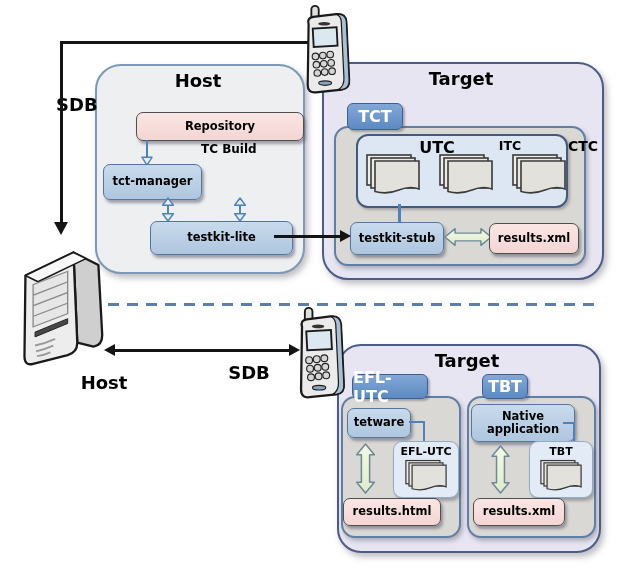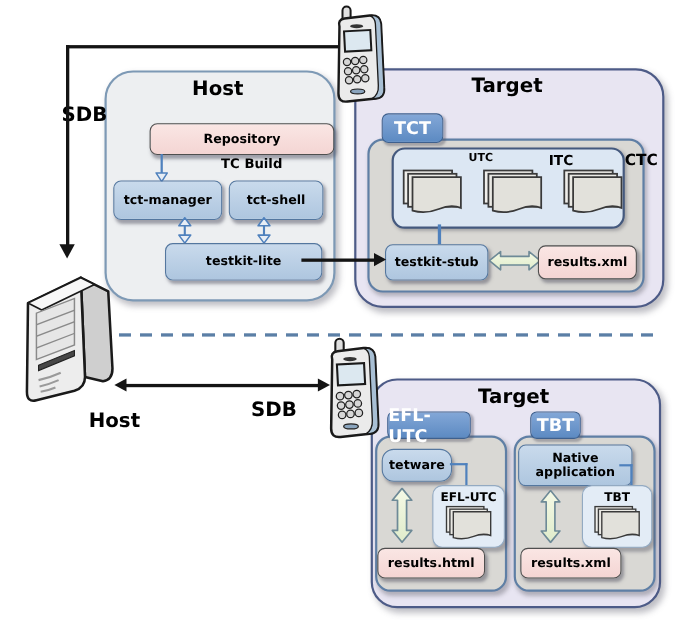--- a/index.html
+++ b/index.html
@@ -116,41 +116,40 @@
   <div class="abs title" style="left:95px;top:70px;width:206px;">Host</div>
 
   <div class="abs node node-pink" style="left:136px;top:112px;width:166px;height:27px;text-align:center;">Repository</div>
 
   <svg class="abs" style="left:140px;top:140px;z-index:3;" width="14" height="26">
       <use href="#sym-blue-down"></use>
     </svg>
   <div class="abs lbl" style="left:157px;top:142px;font-size:12px;">TC Build</div>
 
   <div class="abs node node-blue" style="left:103px;top:164px;width:97px;height:34px;">tct-manager</div>
-  <div class="abs node node-blue" style="left:208px;top:164px;width:84px;height:34px;">tct-shell</div>
 
   <svg class="abs" style="left:157px;top:197px;z-index:3;" width="22" height="25">
       <use href="#sym-blue-varrow"></use>
     </svg>
   <svg class="abs" style="left:229px;top:197px;z-index:3;" width="22" height="25">
       <use href="#sym-blue-varrow"></use>
     </svg>
 
   <div class="abs node node-blue" style="left:150px;top:221px;width:141px;height:32px;">testkit-lite</div>
 
   <div class="abs blackline" style="left:274px;top:235px;width:67px;height:3px;"></div>
   <div class="abs tri" style="left:340px;top:230px;border-top:6.5px solid transparent;border-bottom:6.5px solid transparent;border-left:11px solid #141414;"></div>
 
   <div class="abs panel lavender" style="left:322px;top:62px;width:278px;height:214px;"></div>
   <div class="abs title" style="left:322px;top:68px;width:278px;">Target</div>
   <div class="abs tab" style="left:347px;top:103px;width:54px;height:25px;">TCT</div>
   <div class="abs graypanel" style="left:334px;top:126px;width:248px;height:136px;"></div>
   <div class="abs bluepanel" style="left:356px;top:134px;width:208px;height:70px;"></div>
 
-  <div class="abs lbl" style="left:363px;top:138px;width:60px;text-align:center;font-size:10px;">UTC</div>
+  <div class="abs lbl" style="left:363px;top:138px;width:60px;text-align:center;font-size:16px;">UTC</div>
   <div class="abs lbl" style="left:436px;top:138px;width:60px;text-align:center;font-size:12.5px;">ITC</div>
   <div class="abs lbl" style="left:509px;top:138px;width:60px;text-align:center;font-size:14px;">CTC</div>
 
   <svg class="abs" style="left:364px;top:153px;z-index:3;" width="58" height="44">
       <use href="#sym-docstack"></use>
     </svg>
   <svg class="abs" style="left:437px;top:153px;z-index:3;" width="58" height="44">
       <use href="#sym-docstack"></use>
     </svg>
   <svg class="abs" style="left:510px;top:153px;z-index:3;" width="58" height="44">
@@ -183,21 +182,21 @@
 
   <div class="abs panel lavender" style="left:337px;top:344px;width:260px;height:205px;border-radius:24px;"></div>
   <div class="abs title" style="left:337px;top:350px;width:260px;">Target</div>
 
   <div class="abs tab" style="left:352px;top:374px;width:74px;height:23px;">EFL-UTC</div>
   <div class="abs tab" style="left:482px;top:374px;width:44px;height:23px;">TBT</div>
 
   <div class="abs graypanel" style="left:341px;top:396px;width:116px;height:138px;"></div>
   <div class="abs graypanel" style="left:467px;top:396px;width:125px;height:138px;"></div>
 
-  <div class="abs node node-blue" style="left:347px;top:408px;width:62px;height:28px;border-radius:11px;">tetware</div>
+  <div class="abs node node-blue" style="left:347px;top:408px;width:62px;height:28px;">tetware</div>
   <div class="abs bluethin" style="left:409px;top:421px;width:16px;height:2px;"></div>
   <div class="abs bluethin" style="left:423px;top:421px;width:2px;height:21px;"></div>
   <div class="abs stackbox" style="left:393px;top:441px;width:64px;height:55px;">
     <span class="slbl">EFL-UTC</span>
     <svg width="48" height="34" style="margin-top:1px;">
         <use href="#sym-docstack"></use>
       </svg>
   </div>
   <svg class="abs" style="left:354px;top:443px;z-index:3;" width="23" height="51">
       <use href="#sym-green-v"></use>

